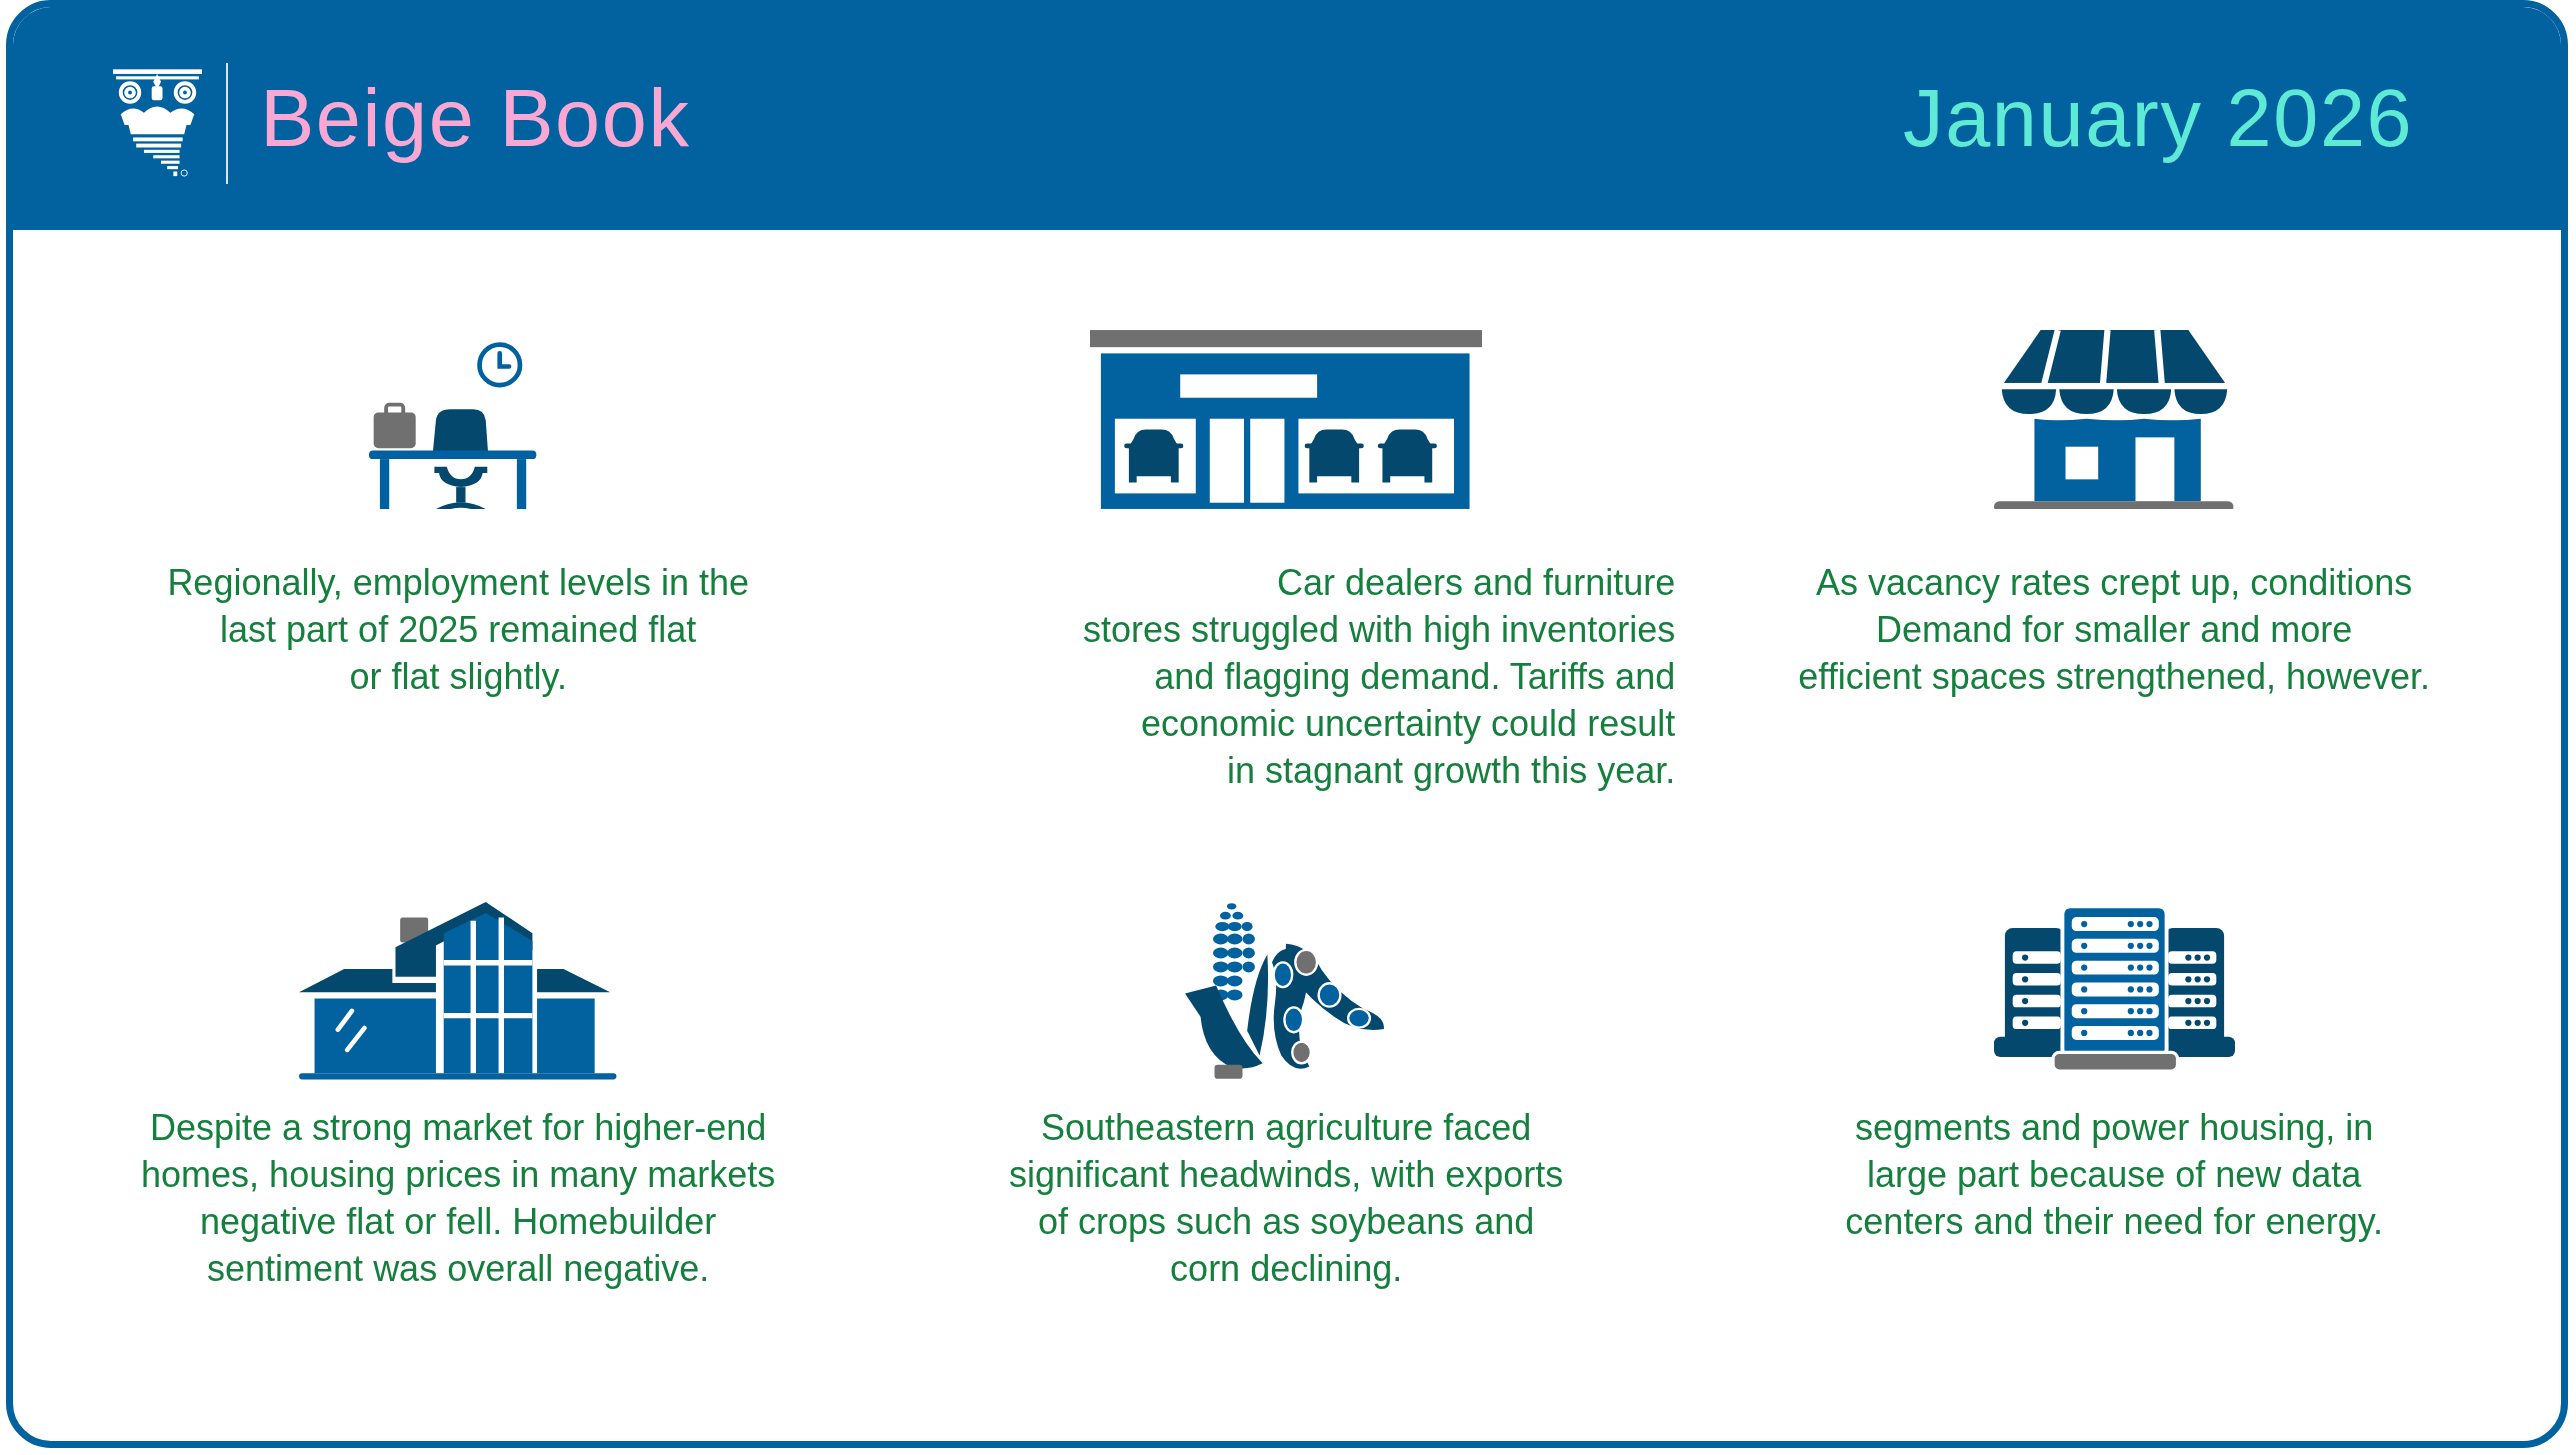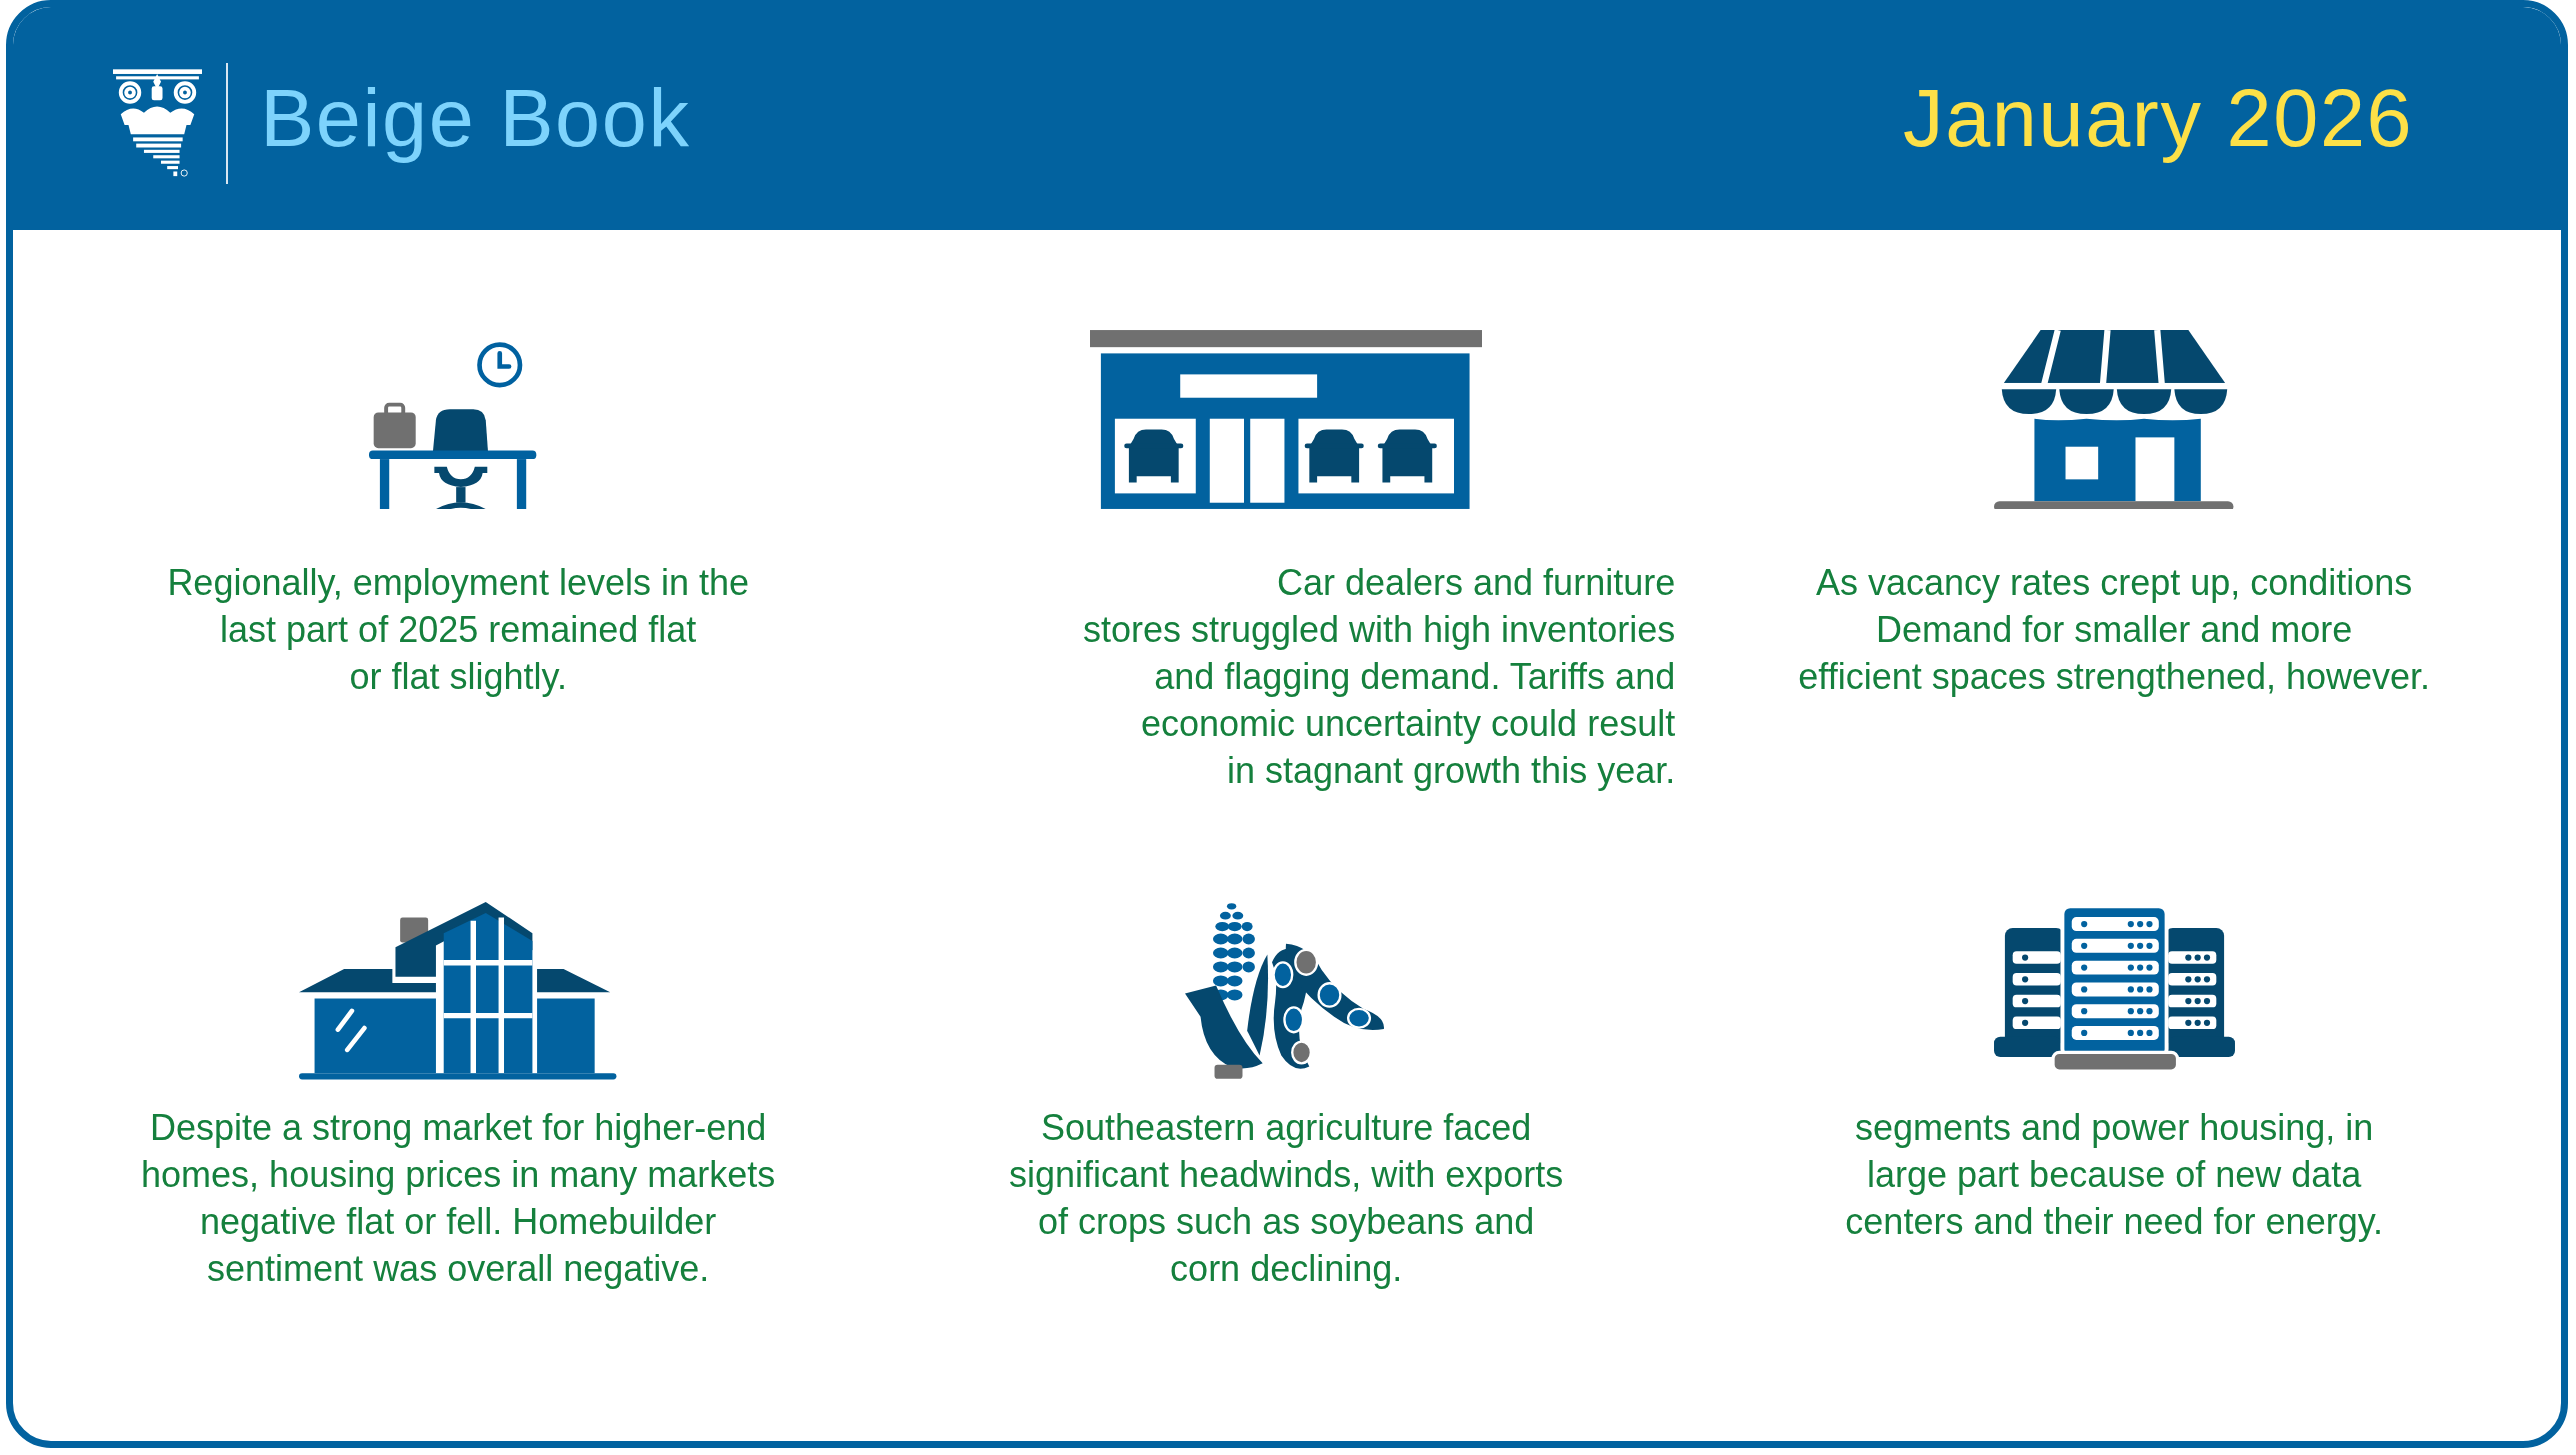--- a/index.html
+++ b/index.html
@@ -1,22 +1,22 @@
 <!DOCTYPE html>
 <html style="font-size:12.4px"><head>
 <meta charset="utf-8">
 <style>
   html, body { margin:0; padding:0; background:#ffffff; }
   body { width:2576px; height:1456px; position:relative; overflow:hidden; font-family:"Liberation Sans", "DejaVu Sans", sans-serif; }
   .frame { position:absolute; left:6.2px; top:0; width:2562px; height:1448px; border:7.8px solid #02629f; border-radius:45px; box-sizing:border-box; background:#ffffff; overflow:hidden; }
   .header { position:absolute; left:0; top:0; right:0; height:223px; background:#02629f; }
   .logo { position:absolute; left:100px; top:62px; width:89px; height:109px; }
   .divider { position:absolute; left:213px; top:56px; width:2.3px; height:121px; background:#d8e6f1; }
-  .title { position:absolute; left:247px; top:61px; font-size:81px; color:#7dd3fc; font-weight:300; letter-spacing:1.6px; line-height:101px; }
-  .date { position:absolute; right:148px; top:61px; font-size:81px; color:#fde047; font-weight:300; letter-spacing:1.6px; line-height:101px; }
+  .title { position:absolute; left:247px; top:61px; font-size:81px; color:#f9a8d4; font-weight:300; letter-spacing:1.6px; line-height:101px; }
+  .date { position:absolute; right:148px; top:61px; font-size:81px; color:#5eead4; font-weight:300; letter-spacing:1.6px; line-height:101px; }
   .panel { position:absolute; width:778px; text-align:center; }
   .panel .icon { position:absolute; left:0; width:778px; display:flex; justify-content:center; }
   .panel .text { position:absolute; left:0; width:778px; font-size:36px; line-height:47px; color:#15803d; }
   .line { display:block; white-space:nowrap; }
 </style>
 </head>
 <body>
 
 <div class="frame">
   <div class="header">

